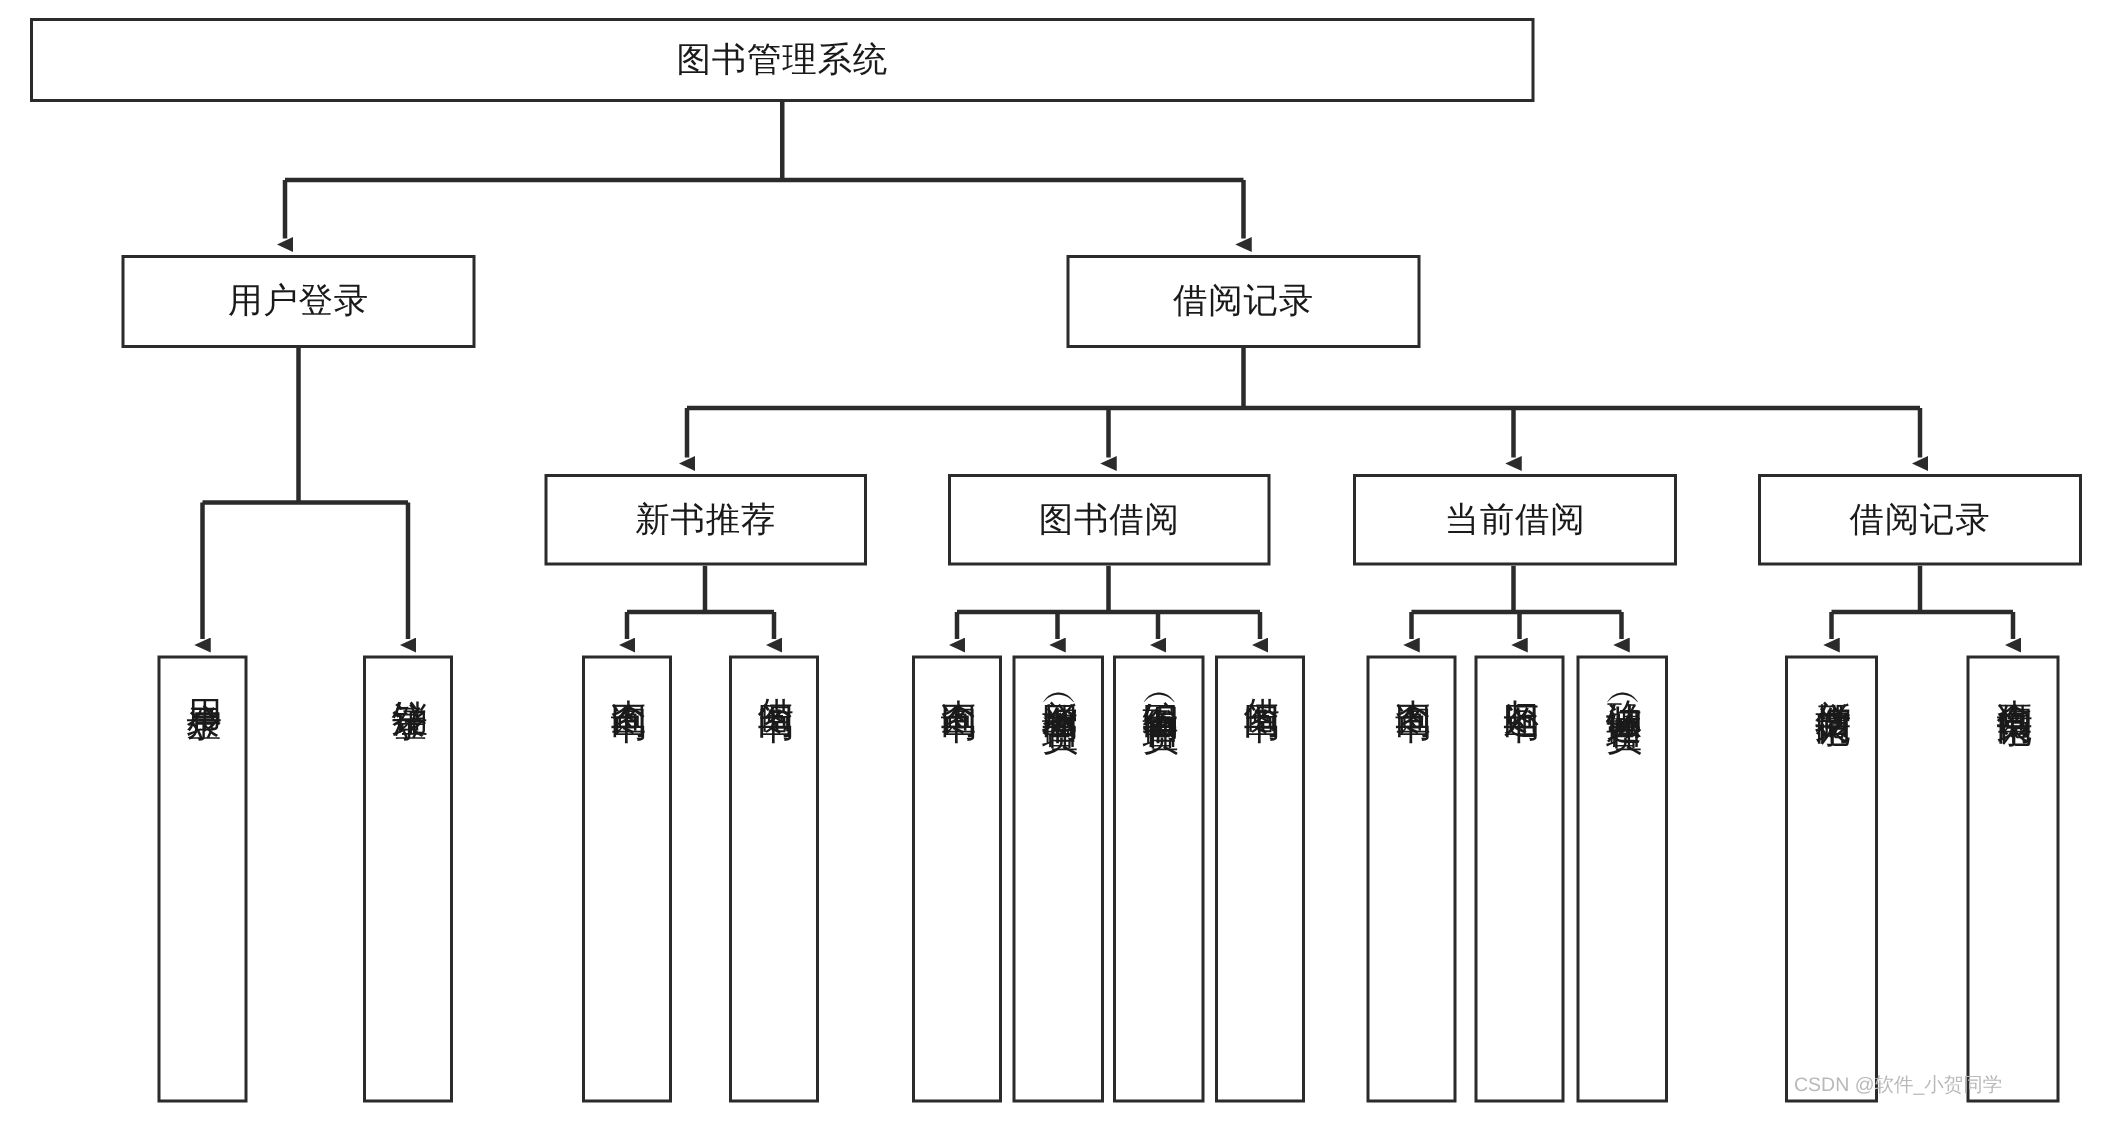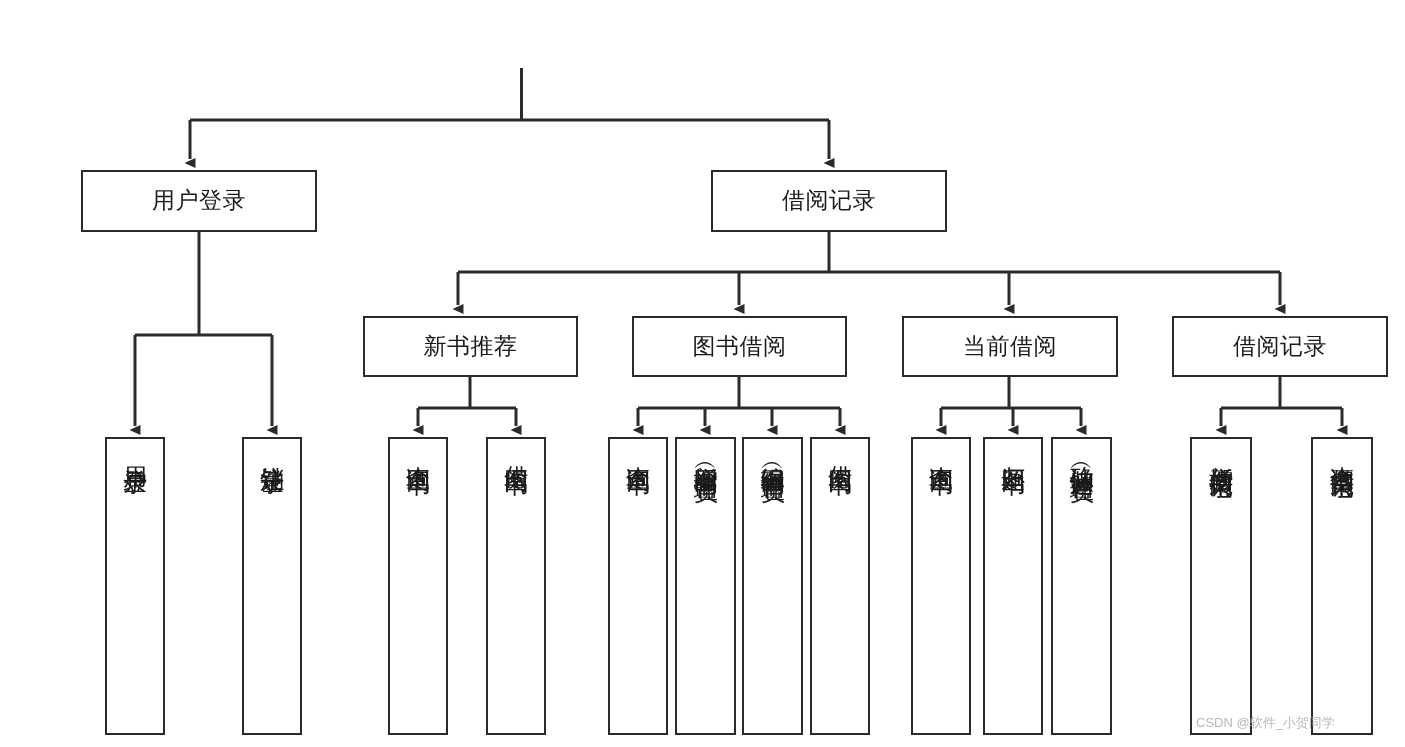--- a/index.html
+++ b/index.html
@@ -118,20 +118,23 @@
       <path d="M 1013 408 L 1013 426" marker-end="url(#arrowhead)"></path>
       <path d="M 1081 408 L 1081 426" marker-end="url(#arrowhead)"></path>
 
       <path d="M 1280 377 L 1280 408"></path>
       <path d="M 1221 408 L 1342 408"></path>
       <path d="M 1221 408 L 1221 426" marker-end="url(#arrowhead)"></path>
       <path d="M 1342 408 L 1342 426" marker-end="url(#arrowhead)"></path>
     </g>
   </svg>
 
+  <div class="node-box" id="node-root" style="left: 20px; top: 12px; width: 1003px; height: 56px;">
+    <span class="node-label-h">图书管理系统</span>
+  </div>
 
   <div class="node-box" id="node-l2-0" style="left: 81px; top: 170px; width: 236px; height: 62px;">
     <span class="node-label-h">用户登录</span>
   </div>
   <div class="node-box" id="node-l2-1" style="left: 711px; top: 170px; width: 236px; height: 62px;">
     <span class="node-label-h">借阅记录</span>
   </div>
 
   <div class="node-box" id="node-l3-0" style="left: 363px; top: 316px; width: 215px; height: 61px;">
     <span class="node-label-h">新书推荐</span>

